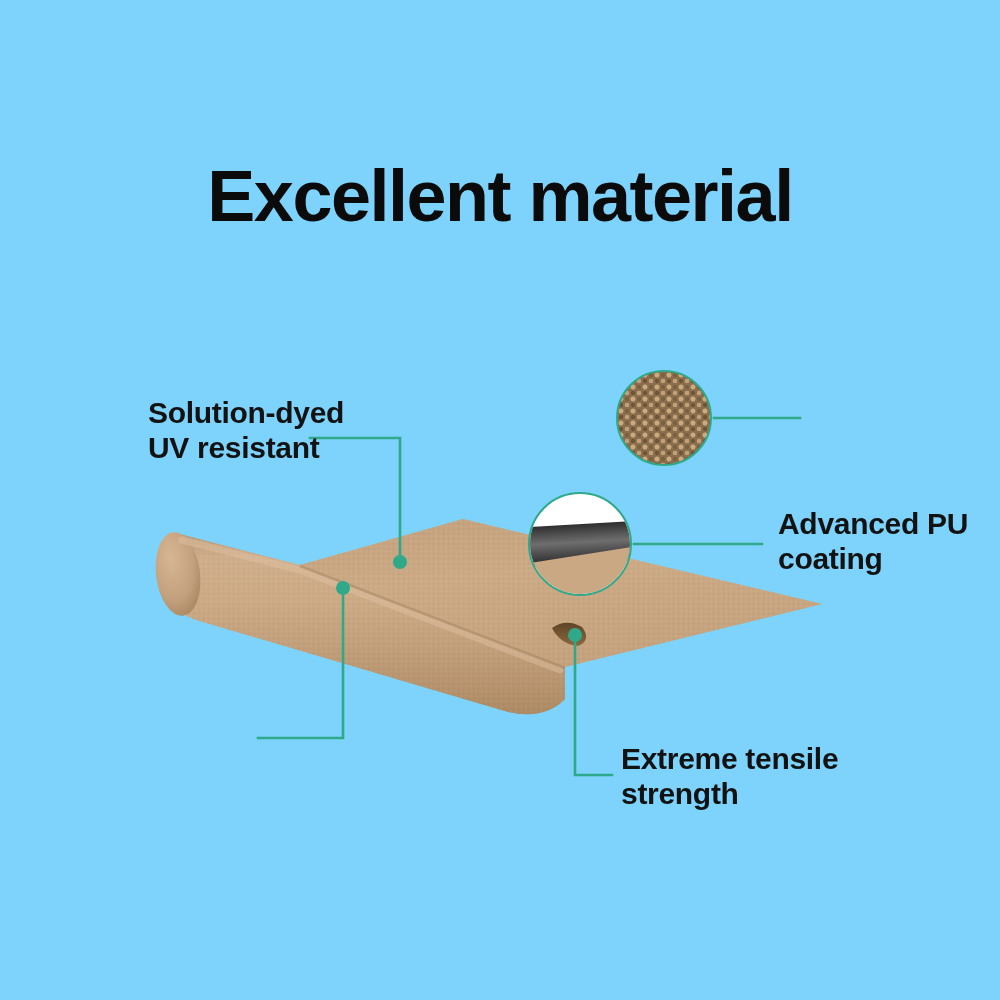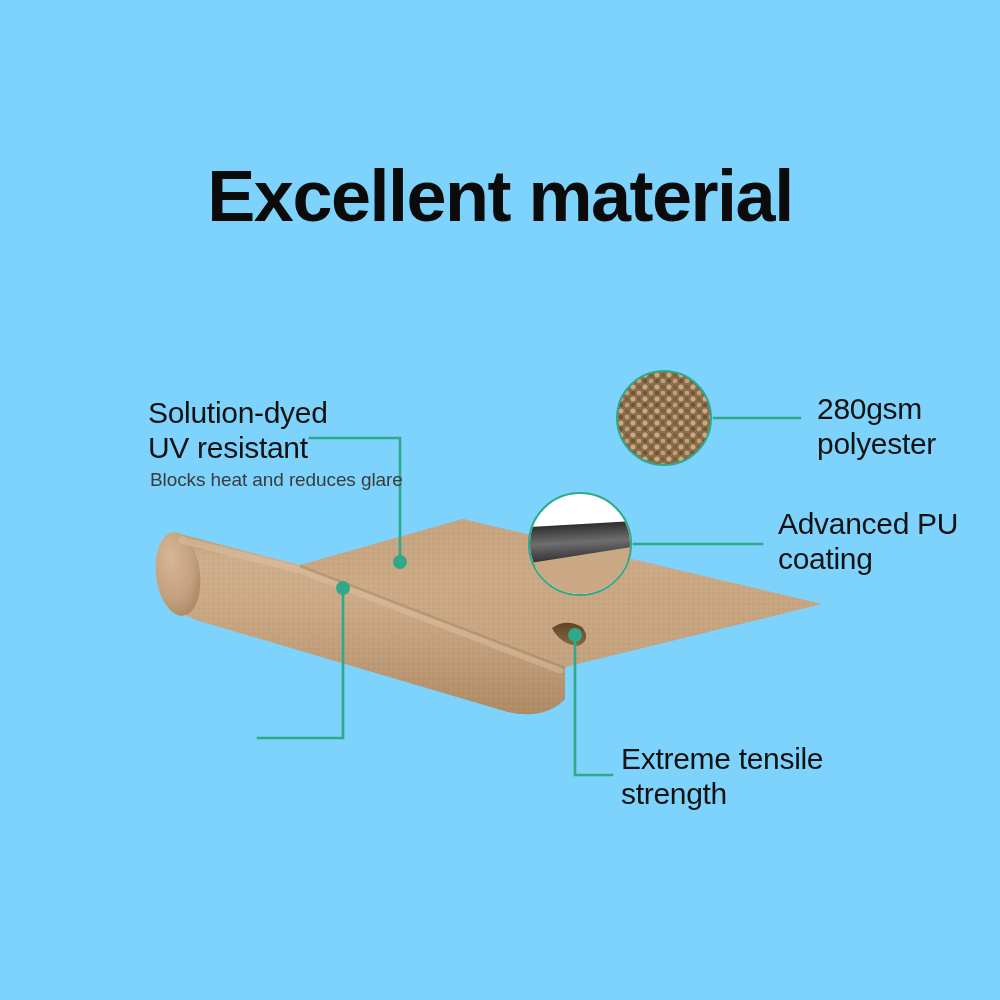--- a/index.html
+++ b/index.html
@@ -28,21 +28,21 @@
     font-weight: 700;
     letter-spacing: -1.5px;
     color: #0b0b0b;
     line-height: 1;
   }
 
   
   .label-head {
     position: absolute;
     font-size: 30px;
-    font-weight: 400;
+    font-weight: 700;
     color: #121212;
     line-height: 1.16;
     letter-spacing: -0.3px;
     white-space: pre-line;
   }
   .label-sub {
     position: absolute;
     font-size: 19px;
     font-weight: 400;
     color: #3b3b3b;
@@ -235,25 +235,22 @@
     </g>
     <g fill="#2fa98a">
       <circle cx="400" cy="562" r="7"></circle>
       <circle cx="343" cy="588" r="7"></circle>
       <circle cx="575" cy="635" r="7"></circle>
     </g>
   </svg>
 
   <div class="label-head" id="lbl-uv">Solution-dyed
 UV resistant</div>
-  <div class="label-sub" id="lbl-uv-sub">Blocks heat and reduces glare</div>
-
-
-  <div class="label-head" id="lbl-gsm">280gsm
-polyester</div>
+
+
 
   <div class="label-head" id="lbl-tensile">Extreme tensile
 strength</div>
 
   <div class="label-head" id="lbl-pu">Advanced PU
 coating</div>
 
 </div>
 
 </body></html>

